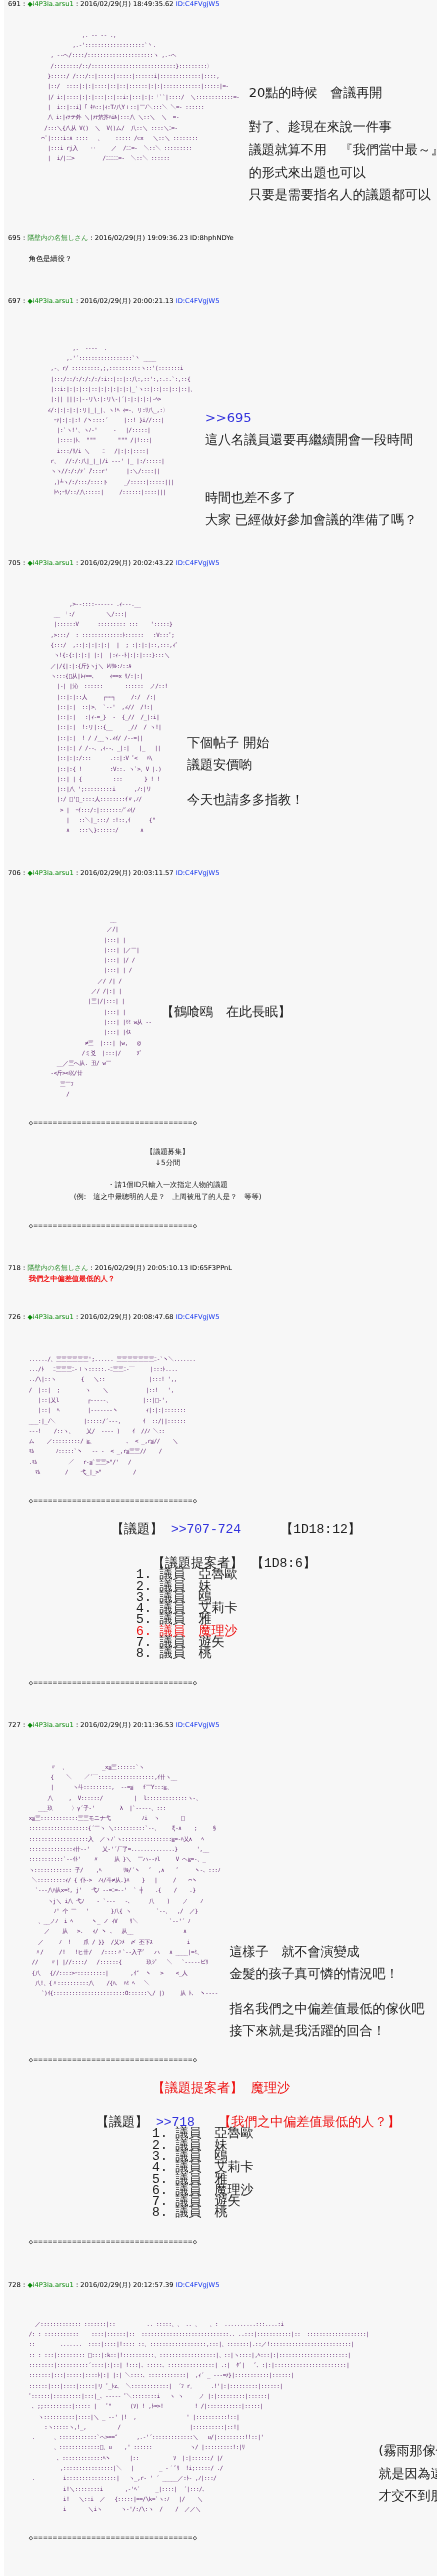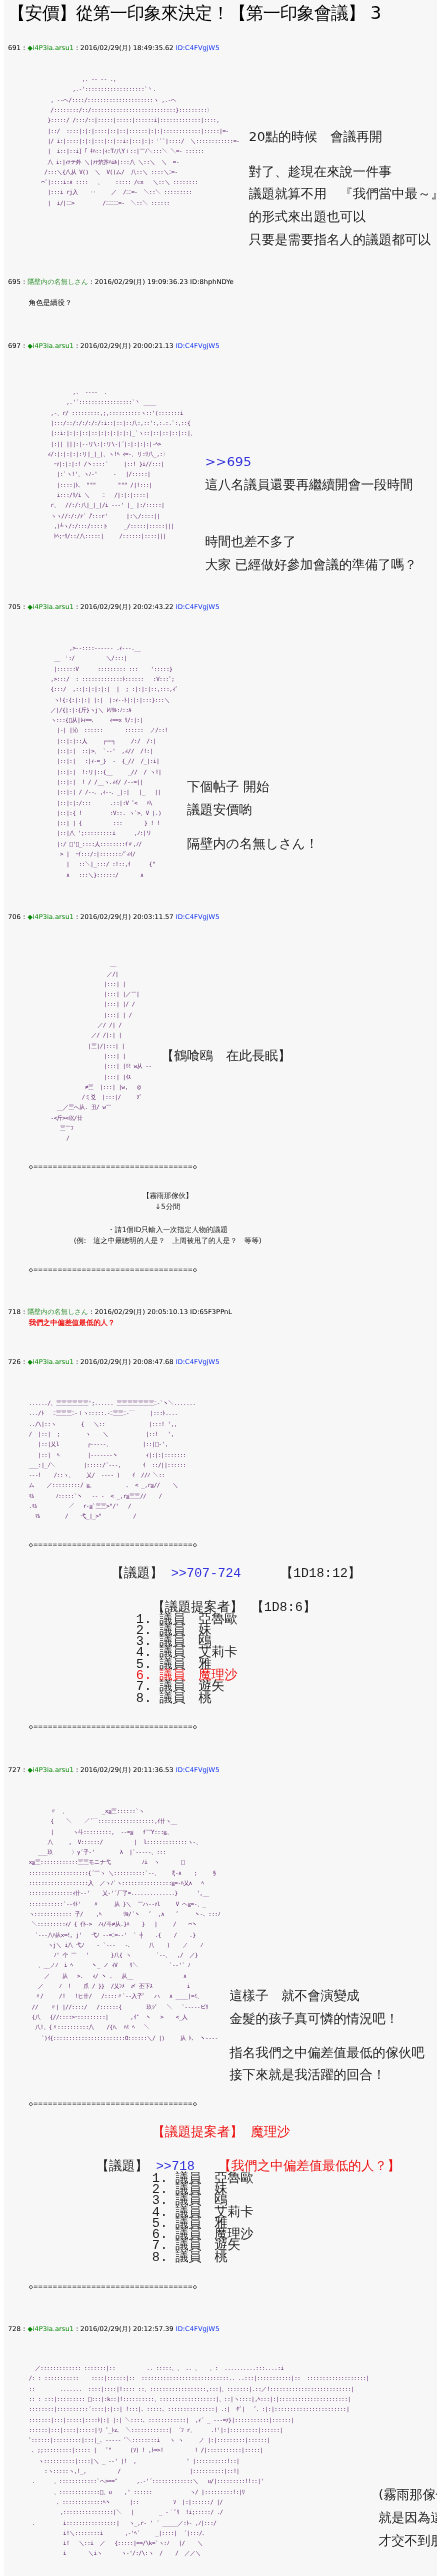--- a/index.html
+++ b/index.html
@@ -57,21 +57,20 @@
   .center { text-align: center; width: 319px; font-size: 7.2px; line-height: 11.3px; color: #222; }
   .list { font-size: 13px; line-height: 11.3px; color: #222; font-family: Liberation Mono, monospace; }
   .list .row { white-space: nowrap; }
   .list .row.hl { color: #ee1111; }
 </style>
 </head>
 <body>
 
 <div class="page">
 
-  <div class="title">【安價】從第一印象來決定！【第一印象會議】 3</div>
 
   <div class="post">
     <div class="hdr">
       <span class="num">691</span><span> : </span><span class="name-trip">◆i4P3ia.arsu1</span><span> : </span><span>2016/02/29(月) 18:49:35.62</span> <span class="id-op">ID:C4FVgjW5</span>
     </div>
     <div class="aa-row">
 <pre class="aa">                 ,. -‐ ‐- .,
               ,.-':::::::::::::::::::`丶.
        , -‐ヘ/::::/:::::::::::::::::::::ヽ ,.-ヘ
        /::::::::/::/:::::::::::::::::::::::::::}:::::::::〉
@@ -176,21 +175,21 @@
         <div class="gap-m"></div>
           <div class="gap-m"></div>
           <div class="gap-m"></div>
           <div class="gap-m"></div>
           <div class="gap-m"></div>
           <div class="gap-m"></div>
         <p>下個帖子 開始</p>
         <div class="gap-s"></div>
         <p>議題安價喲</p>
         <div class="gap-m"></div>
-        <p>隔壁内の名無しさん！</p>
+        <p>今天也請多多指教！</p>
       </div>
     </div>
   </div>
 
   <div class="post">
     <div class="hdr">
       <span class="num">706</span><span> : </span><span class="name-trip">◆i4P3ia.arsu1</span><span> : </span><span>2016/02/29(月) 20:03:11.57</span> <span class="id-op">ID:C4FVgjW5</span>
     </div>
     <div class="aa-row" style="margin-top:36px">
 <pre class="aa">                          __
@@ -214,21 +213,21 @@
       <div class="aa-side">
         <div class="gap-m"></div>
           <div class="gap-m"></div>
           <div class="gap-m"></div>
           <div class="gap-m"></div>
         <p>【鶴喰鴎　在此長眠】</p>
       </div>
     </div>
     <div class="divider">◇=================================◇</div>
     <div class="center">
-      <div>【霧雨那傢伙】</div>
+      <div>【議題募集】</div>
       <div>↓5分間</div>
       <div class="gap-s"></div>
       <div>・請1個ID只輸入一次指定人物的議題</div>
       <div>(例:　這之中最聰明的人是？　上周被甩了的人是？　等等)</div>
     </div>
     <div class="divider">◇=================================◇</div>
   </div>
 
   <div class="post compact">
     <div class="hdr">

